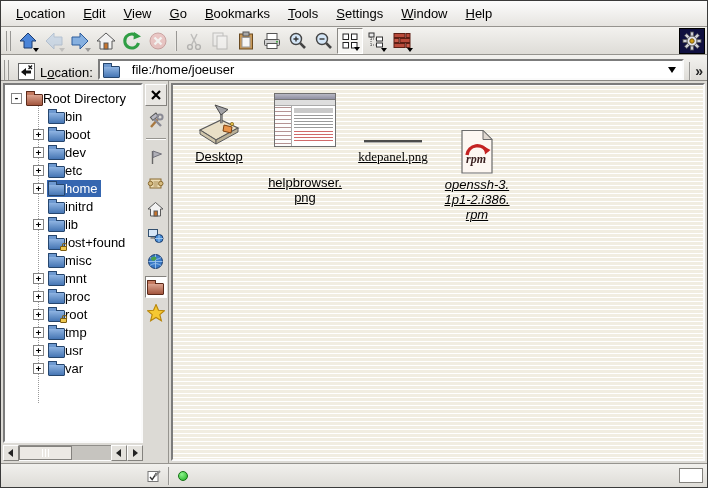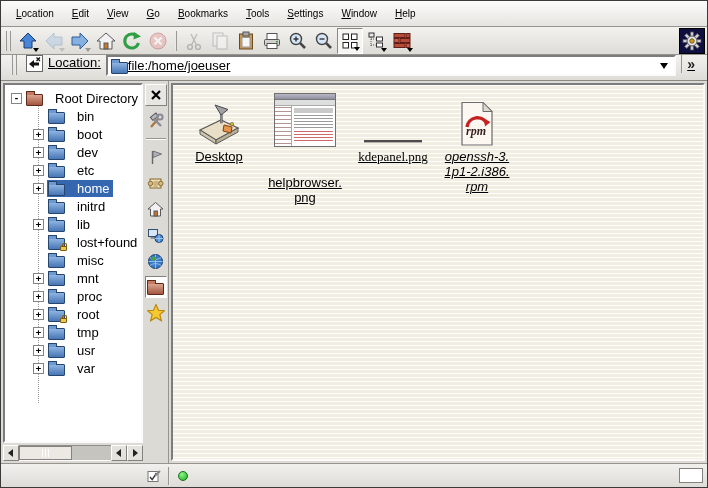--- a/index.html
+++ b/index.html
@@ -6,63 +6,63 @@
   *{box-sizing:border-box;}
   .window{
     width:708px;height:488px;margin:0 auto;
     background:#dcdad5;border:1px solid #3a3a3a;
     font-family:"Liberation Sans","DejaVu Sans",sans-serif;
     display:flex;flex-direction:column;overflow:hidden;position:relative;
   }
   
   .menubar{height:26px;flex:0 0 26px;background:linear-gradient(#fcfcfc,#e6e4e0);
     border-bottom:1px solid #96948f;display:flex;align-items:center;padding:0 6px;}
-  .menu-item{padding:3px 9px;font-size:10px;color:#000;cursor:default;}
+  .menu-item{padding:3px 9px;font-size:13px;color:#000;cursor:default;}
   .menu-item::first-letter{text-decoration:underline;}
   
   .toolbar{height:28px;flex:0 0 28px;background:linear-gradient(#f3f2ef,#dedcd7);
     border-bottom:1px solid #96948f;display:flex;align-items:center;padding:0 2px;}
   .grip{width:6px;height:20px;margin:0 4px 0 2px;
     border-left:2px ridge #eceae6;border-right:2px ridge #eceae6;}
   .tbtn{width:26px;height:26px;display:flex;align-items:center;justify-content:center;
     position:relative;flex:0 0 auto;}
   .tbtn.disabled{opacity:.45;}
   .tbtn.pressed{background:#f6f5f2;border:1px solid;border-color:#8a8884 #ffffff #ffffff #8a8884;}
   .dd{position:absolute;right:2px;bottom:2px;width:0;height:0;
     border-left:3px solid transparent;border-right:3px solid transparent;border-top:4px solid #000;}
   .dd.gray{border-top-color:#999;}
   .tspace{flex:1;}
   .logo-box{width:26px;height:26px;background:#101040;border:1px solid #000;
     display:flex;align-items:center;justify-content:center;flex:0 0 auto;}
   
   .locbar{height:26px;flex:0 0 26px;background:linear-gradient(#f3f2ef,#dedcd7);
-    border-bottom:1px solid #8a8884;display:flex;align-items:flex-start;padding:0 8px;gap:5px;text-decoration:underline;}
+    border-bottom:1px solid #8a8884;display:flex;align-items:flex-end;padding:0 0;gap:5px;}
   .loc-label{font-size:13px;white-space:nowrap;}
   .loc-label .accel{text-decoration:underline;}
   .combo{flex:1;height:21px;background:#fff;border:2px solid;
     border-color:#7c7c7c #fbfbfb #fbfbfb #7c7c7c;display:flex;align-items:center;
-    padding:0 3px;gap:0;min-width:0;}
+    padding:0 3px;gap:12px;min-width:0;}
   .combo-text{font-size:13px;color:#000;white-space:nowrap;overflow:hidden;flex:1;}
   .combo-arrow{width:15px;height:15px;display:flex;align-items:center;justify-content:center;flex:0 0 auto;}
   .combo-arrow i{width:0;height:0;border-left:4px solid transparent;border-right:4px solid transparent;border-top:6px solid #000;}
   .chev-btn{font-size:14px;font-weight:bold;color:#222;padding:0 4px;border-left:2px groove #eceae6;height:18px;line-height:18px;}
   
   .main{flex:1;display:flex;min-height:0;background:#dcdad5;}
   .sidebar{width:168px;flex:0 0 168px;display:flex;}
   .treecol{flex:1;display:flex;flex-direction:column;padding:2px 0 2px 2px;min-width:0;}
   .tree{flex:1;background:#fff;border:2px solid;border-color:#7c7c7c #fbfbfb #fbfbfb #7c7c7c;
     position:relative;overflow:hidden;padding-top:4px;}
   .guide{position:absolute;left:33px;top:20px;height:298px;border-left:1px dotted #9a9a9a;}
   .trow{height:18px;display:flex;align-items:center;font-size:13px;padding-left:28px;
     white-space:nowrap;position:relative;z-index:1;}
   .trow.root{padding-left:6px;}
   .exp{width:11px;height:11px;border:1px solid #848484;background:#fff;flex:0 0 auto;
     font:bold 9px/9px "DejaVu Sans Mono",monospace;text-align:center;color:#000;margin-right:3px;}
   .exp:empty{visibility:hidden;}
-  .hl{display:flex;align-items:center;gap:12px;padding:1px 3px 1px 1px;}
+  .hl{display:flex;align-items:center;gap:0;padding:1px 3px 1px 1px;}
   .trow.selected .hl{background:#3566b0;}
   .trow.selected .tlabel{color:#fff;}
   .tlabel{color:#000;}
   .folder{width:17px;height:12px;position:relative;flex:0 0 auto;
     background:linear-gradient(#8fb4e2,#4676b4);border:1px solid #26466e;border-radius:1px;margin-top:3px;}
   .folder::before{content:"";position:absolute;top:-4px;left:-1px;width:7px;height:3px;
     background:#6e99d0;border:1px solid #26466e;border-bottom:none;border-radius:1px 1px 0 0;}
   .folder.red{background:linear-gradient(#dba490,#a3563e);border-color:#5c2a1a;}
   .folder.red::before{background:#c47a60;border-color:#5c2a1a;}
   .lock{position:absolute;right:-3px;bottom:-2px;width:7px;height:5px;background:#ecc64e;
@@ -532,21 +532,21 @@
         <span class="file-label" style="width:78px;margin-top:28px;">helpbrowser.png</span>
       </div>
 
       <div class="fitem" style="left:178px;width:84px;font-family:Liberation Serif, serif;">
         <span class="icon-zone">
           <span class="thumb-panel"></span>
         </span>
         <span class="file-label" style="width:84px;">kdepanel.png</span>
       </div>
 
-      <div class="fitem" style="left:266px;width:76px;">
+      <div class="fitem" style="left:266px;width:76px;margin-top:28px;">
         <span class="icon-zone">
           <svg width="36" height="46" viewBox="0 0 36 46">
             <path d="M3,1.5 H24 L33,10.5 V44 H3 Z" fill="#fdf7f2" stroke="#6a6a6a" stroke-width="1.2"></path>
             <polygon points="24,1.5 33,10.5 24,10.5" fill="#e0d8d0" stroke="#6a6a6a"></polygon>
             <path d="M8,26 A10.5,10.5 0 0 1 28,23" stroke="#c42222" stroke-width="3.4" fill="none"></path>
             <polygon points="25,17.5 31.5,21 26,25.5" fill="#c42222"></polygon>
             <text x="7" y="34" font-family="Liberation Serif, serif" font-size="12" font-weight="bold" font-style="italic" fill="#3a2020">rpm</text>
           </svg>
         </span>
         <span class="file-label" style="width:66px;font-style:italic;">openssh-3.1p1-2.i386.rpm</span>

